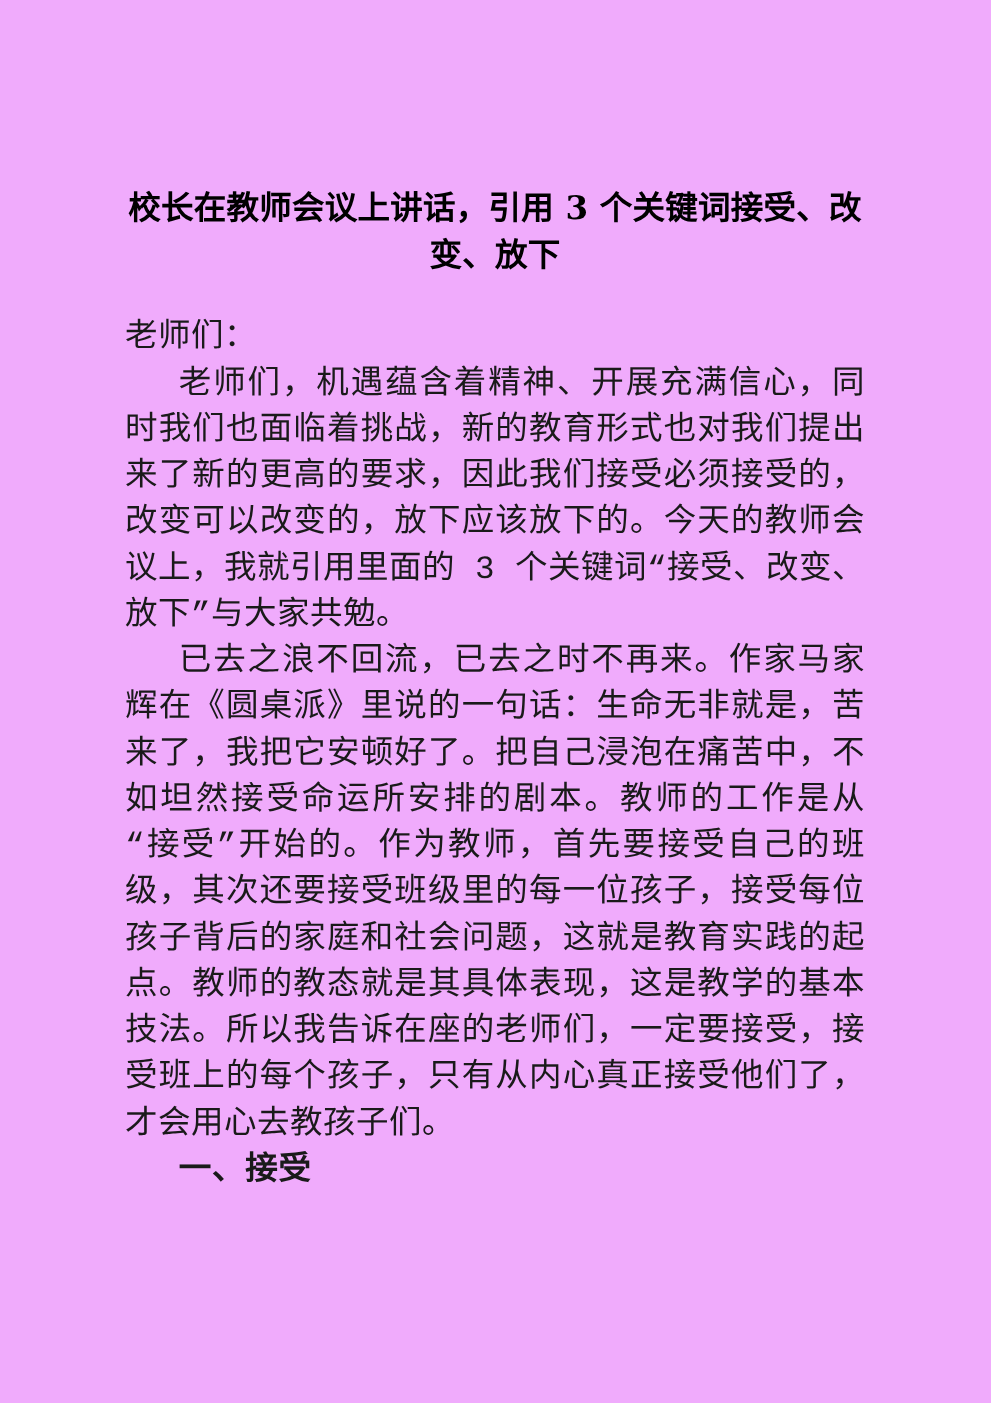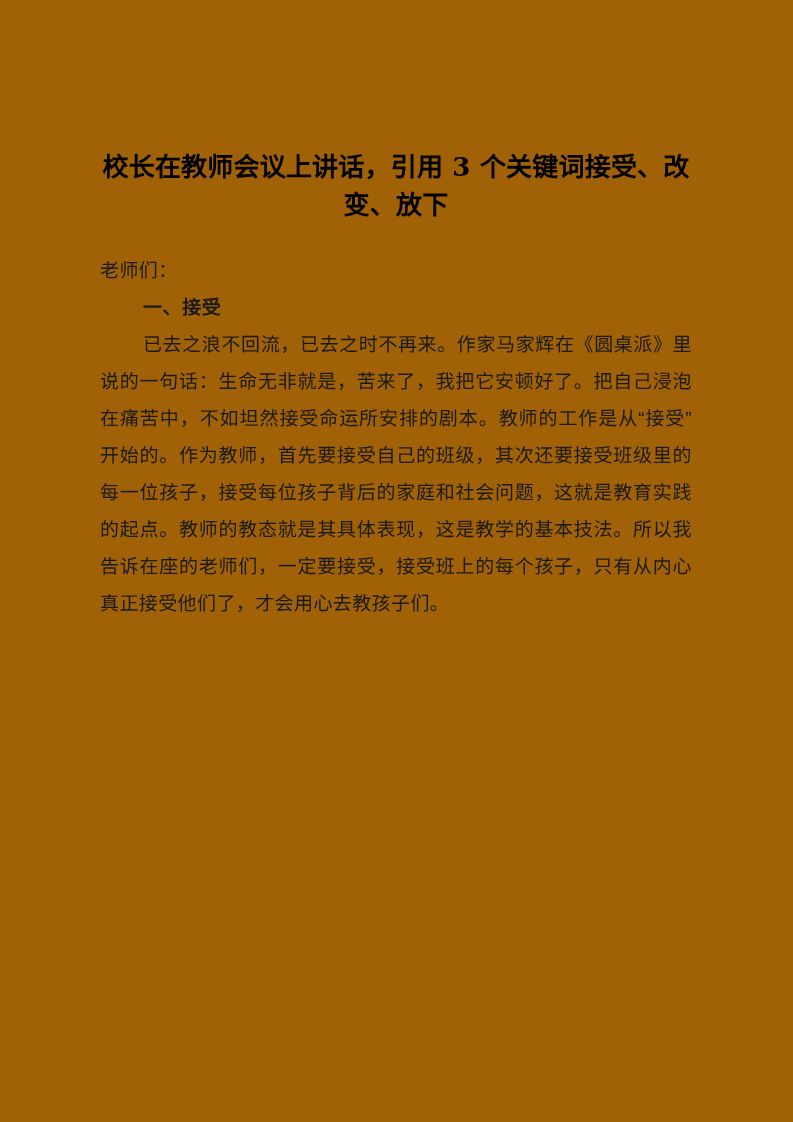--- a/index.html
+++ b/index.html
@@ -8,21 +8,21 @@
     padding: 0;
     background: #ffffff;
   }
   body {
     font-family: "DejaVu Sans", sans-serif;
   }
   .page {
     position: relative;
     width: 793px;
     height: 1122px;
-    background: #a16207;
+    background: #f0abfc;
     overflow: hidden;
     box-sizing: border-box;
   }
   .content {
     position: absolute;
     left: 100px;
     top: 0;
     width: 592px;
   }
   .doc-title {
@@ -38,22 +38,22 @@
   }
   .title-spacer {
     height: 148px;
   }
   .gap-after-title {
     height: 28px;
   }
   .para {
     margin: 0;
     padding: 0;
-    font-family: Liberation Sans, sans-serif;
-    font-size: 19px;
+    font-family: Liberation Mono, monospace;
+    font-size: 26px;
     line-height: 37px;
     color: #1a1a1a;
     text-align: justify;
     text-justify: inter-character;
     letter-spacing: 0.4px;
     text-indent: 0;
   }
   .para.indent {
     text-indent: 43px;
   }
@@ -78,20 +78,21 @@
       <span>校长在教师会议上讲话，引用 3 个关键词接受、改</span>
       <br>
       <span>变、放下</span>
     </h1>
 
     <div class="gap-after-title"></div>
 
     <p class="para flush">老师们：</p>
 
 
+    <p class="para indent">老师们，机遇蕴含着精神、开展充满信心，同时我们也面临着挑战，新的教育形式也对我们提出来了新的更高的要求，因此我们接受必须接受的，改变可以改变的，放下应该放下的。今天的教师会议上，我就引用里面的 3 个关键词“接受、改变、放下”与大家共勉。</p>
+
+    <p class="para indent">已去之浪不回流，已去之时不再来。作家马家辉在《圆桌派》里说的一句话：生命无非就是，苦来了，我把它安顿好了。把自己浸泡在痛苦中，不如坦然接受命运所安排的剧本。教师的工作是从“接受”开始的。作为教师，首先要接受自己的班级，其次还要接受班级里的每一位孩子，接受每位孩子背后的家庭和社会问题，这就是教育实践的起点。教师的教态就是其具体表现，这是教学的基本技法。所以我告诉在座的老师们，一定要接受，接受班上的每个孩子，只有从内心真正接受他们了，才会用心去教孩子们。</p>
 
     <p class="para heading">一、接受</p>
-
-    <p class="para indent">已去之浪不回流，已去之时不再来。作家马家辉在《圆桌派》里说的一句话：生命无非就是，苦来了，我把它安顿好了。把自己浸泡在痛苦中，不如坦然接受命运所安排的剧本。教师的工作是从“接受”开始的。作为教师，首先要接受自己的班级，其次还要接受班级里的每一位孩子，接受每位孩子背后的家庭和社会问题，这就是教育实践的起点。教师的教态就是其具体表现，这是教学的基本技法。所以我告诉在座的老师们，一定要接受，接受班上的每个孩子，只有从内心真正接受他们了，才会用心去教孩子们。</p>
 
 
   </div>
 </div>
 
 </body></html>

